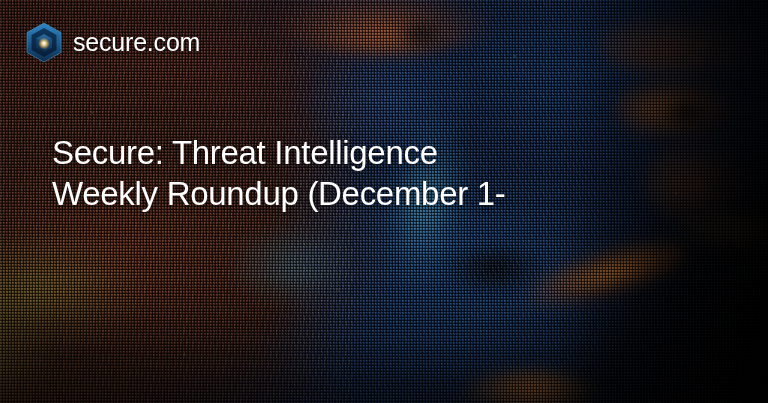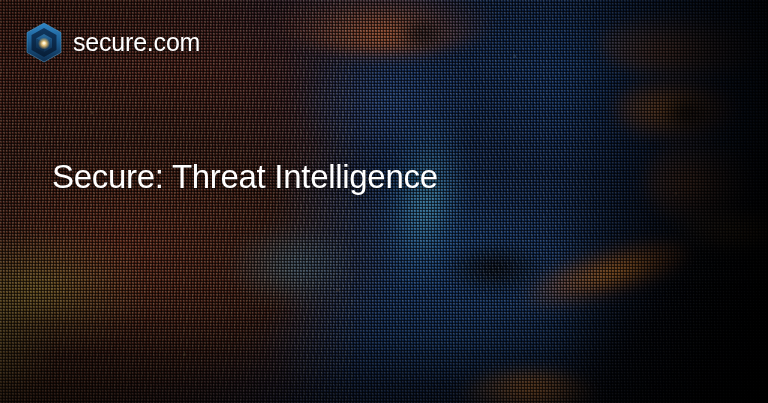--- a/index.html
+++ b/index.html
@@ -179,21 +179,21 @@
   
   .title {
     position:absolute; left:52px; top:132px; width:540px;
     color:#fff;
     font-size:33px; font-weight:500;
     line-height:41px;
     letter-spacing:-0.3px;
     text-shadow:0 2px 7px rgba(0,0,0,.45);
     z-index:5;
   }
-  .title .ln { display:block; white-space:nowrap;margin-top:24px; }
+  .title .ln { display:block; white-space:nowrap; }
 </style>
 </head>
 <body>
 
 <div class="banner">
 
   <div class="art">
     <div class="art-base"></div>
     <div class="art-olive"></div>
 
@@ -269,15 +269,16 @@
         <circle cx="19" cy="21" r="1.6" fill="#fff6d8"></circle>
 
         <polygon points="19,1 36,10.5 36,30.5 19,40 2,30.5 2,10.5" fill="none" stroke="#57a8d8" stroke-opacity=".5" stroke-width="1"></polygon>
       </svg>
     </span>
     <span class="logo-word">secure.com</span>
   </div>
 
   <h1 class="title">
     <span class="ln">Secure: Threat Intelligence</span>
+    <span class="ln">Weekly Roundup (December 1-</span>
   </h1>
 
 </div>
 
 </body></html>

